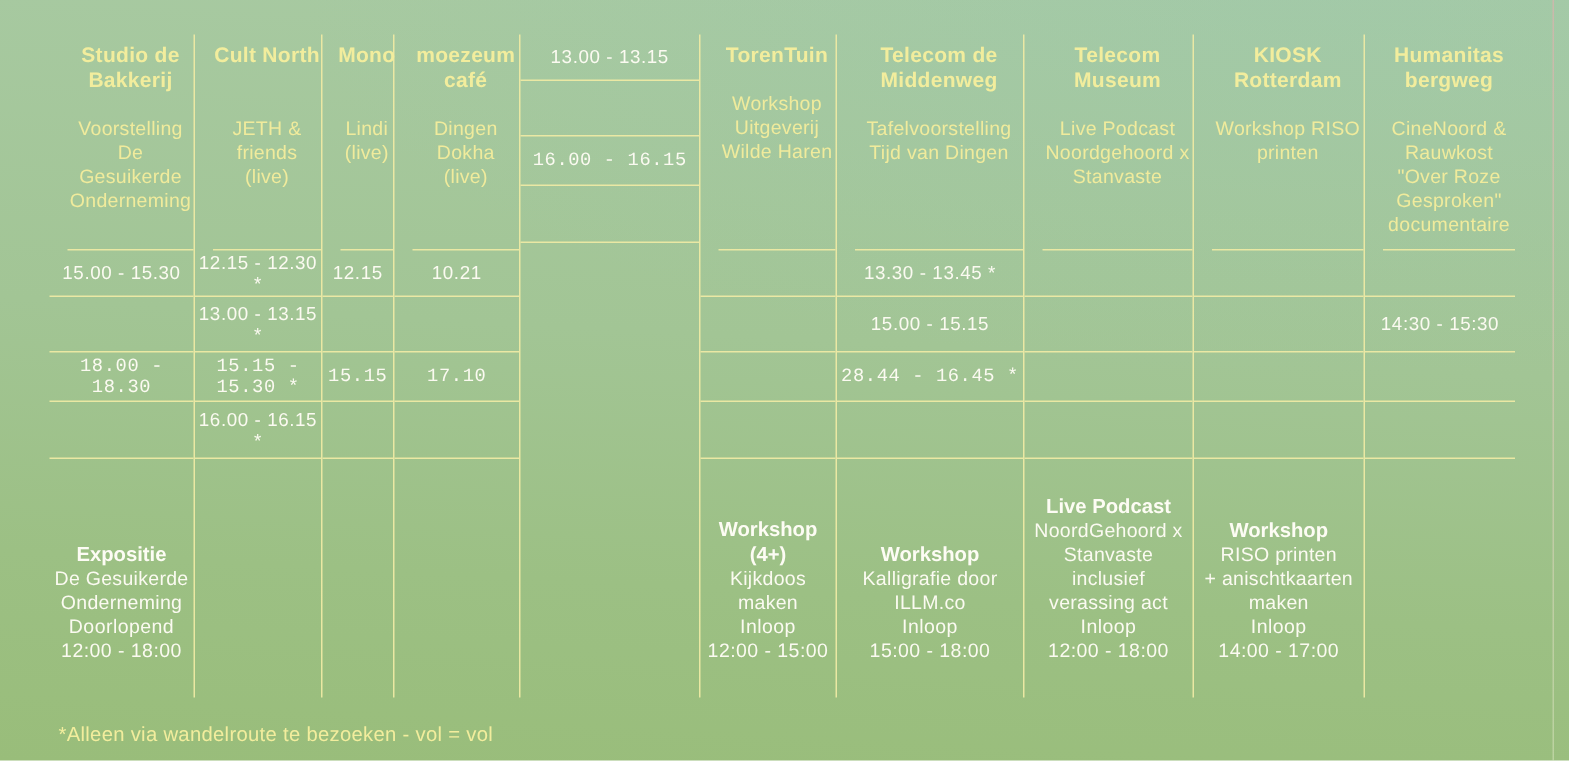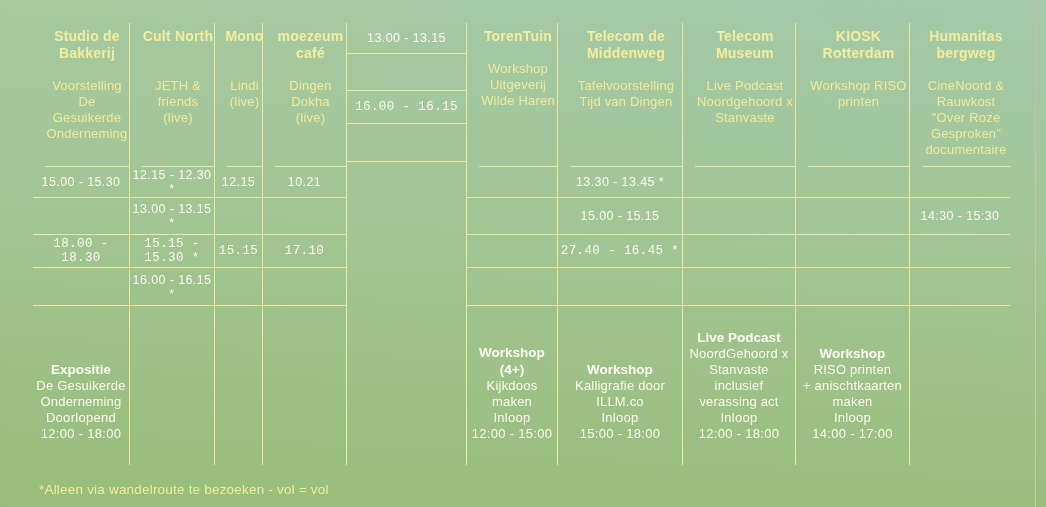--- a/index.html
+++ b/index.html
@@ -187,21 +187,21 @@
 
     <div class="col">
       <div class="cell hdr">
         <div class="venue">Telecom de
 Middenweg</div>
         <div class="event">Tafelvoorstelling
 Tijd van Dingen</div>
       </div>
       <div class="cell time t1">13.30 - 13.45 *</div>
       <div class="cell time t2">15.00 - 15.15</div>
-      <div class="cell time t3">27.40 - 16.45 *</div>
+      <div class="cell time t3">28.44 - 16.45 *</div>
       <div class="cell time t4"></div>
       <div class="cell extra">
         <div>
           <div class="extra-title">Workshop</div>
           <div class="extra-desc">Kalligrafie door
 ILLM.co</div>
         </div>
         <div class="extra-info">Inloop
 15:00 - 18:00</div>
       </div>

